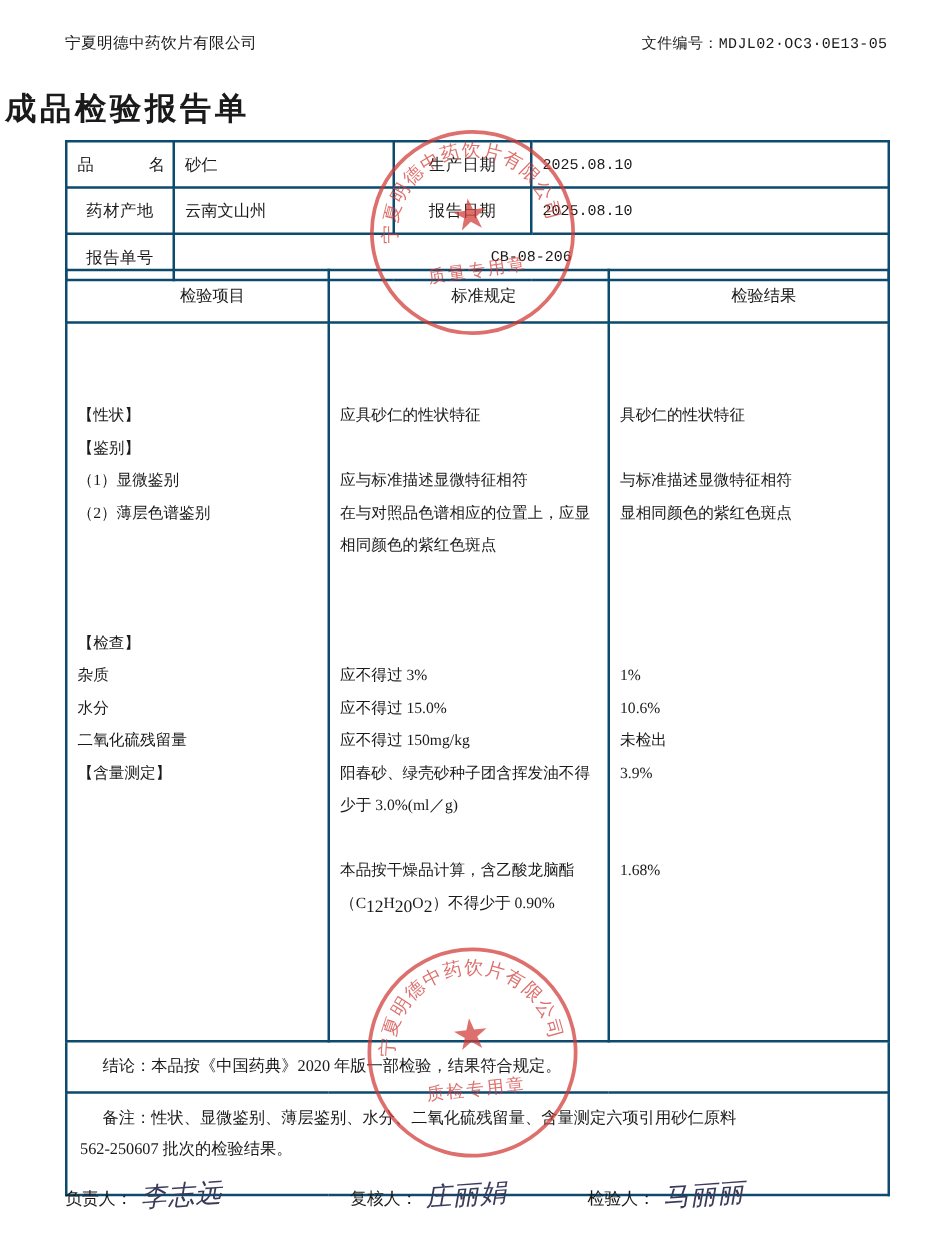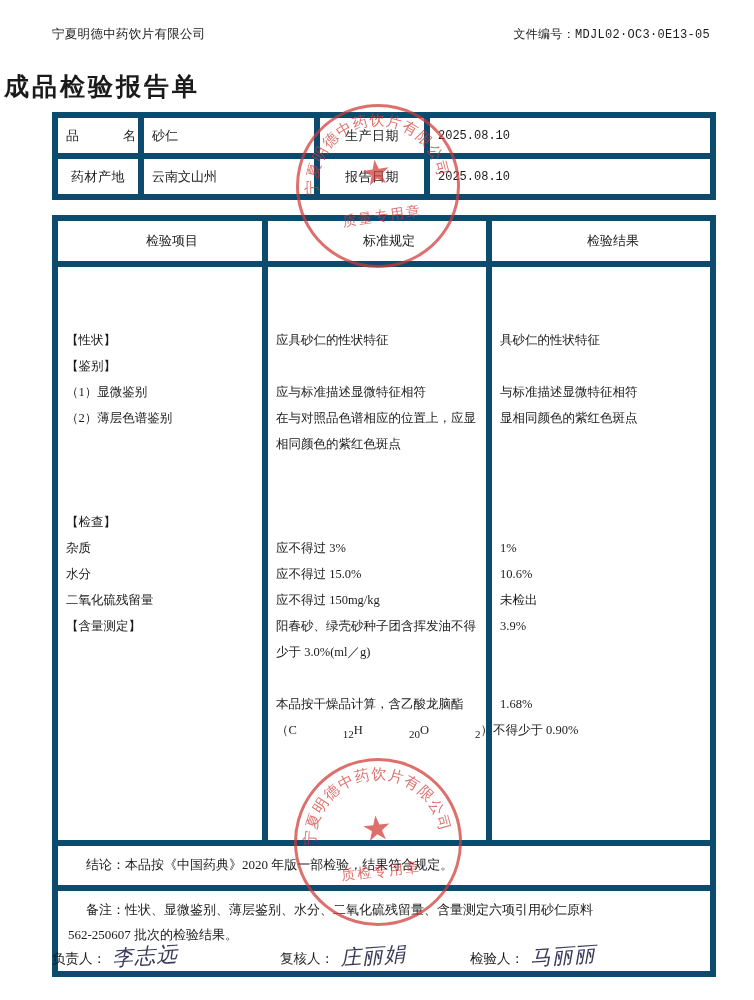--- a/index.html
+++ b/index.html
@@ -56,21 +56,21 @@
   .doc-table {
     position: absolute;
     left: 48px;
     top: 112px;
     width: 658px;
     border-collapse: collapse;
     table-layout: fixed;
     font-size: 13px;
   }
   .doc-table td {
-    border: 6px solid #0c4a6e;
+    border: 2px solid #0c4a6e;
     padding: 5px 8px;
     vertical-align: middle;
     height: 25px;
     line-height: 1.5;
   }
   .lbl {
     width: 86px;
     text-align: center;
     letter-spacing: 0.5px;
     white-space: nowrap;
@@ -99,21 +99,21 @@
     padding-top: 8px;
     height: 560px;
   }
   .col-item { width: 210px; }
   .col-std  { width: 224px; }
   .col-res  { width: 224px; }
 
   .lines { font-size: 12.5px; line-height: 26px; }
   .lines .ln { white-space: nowrap; }
   .ln.blank { color: transparent; }
-  .sub { font-size: 11px; vertical-align: sub; margin-left: 46px; }
+  .sub { font-size: 14px; vertical-align: sub; }
 
   
   .concl td, .remark td {
     font-size: 13px;
     line-height: 1.9;
     padding: 7px 10px 7px 28px;
   }
   .remark td { padding-bottom: 24px; }
 
   
@@ -226,20 +226,24 @@
         <td class="val">砂仁</td>
         <td class="lbl">生产日期</td>
         <td class="val-mono">2025.08.10</td>
       </tr>
       <tr>
         <td class="lbl">药材产地</td>
         <td class="val">云南文山州</td>
         <td class="lbl">报告日期</td>
         <td class="val-mono">2025.08.10</td>
       </tr>
+      <tr>
+        <td class="lbl">报告单号</td>
+        <td colspan="3" class="cell-center val-mono" style="text-align:center">CB-08-206</td>
+      </tr>
     </tbody>
   </table>
 
   <table class="doc-table" style="top:215px">
     <colgroup>
       <col class="col-item" style="width:210px">
       <col class="col-std" style="width:224px">
       <col class="col-res" style="width:224px">
     </colgroup>
     <tbody>

